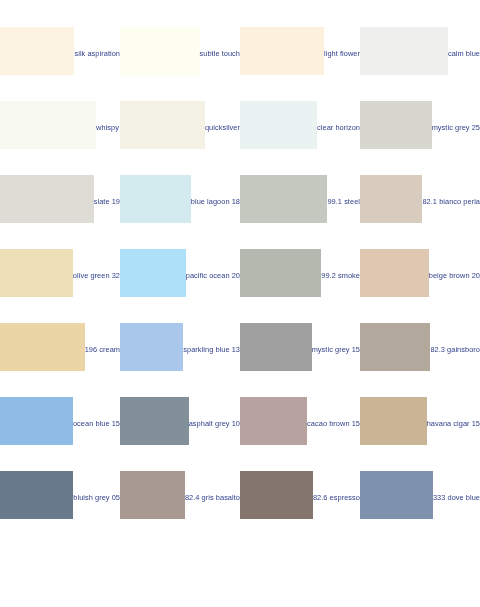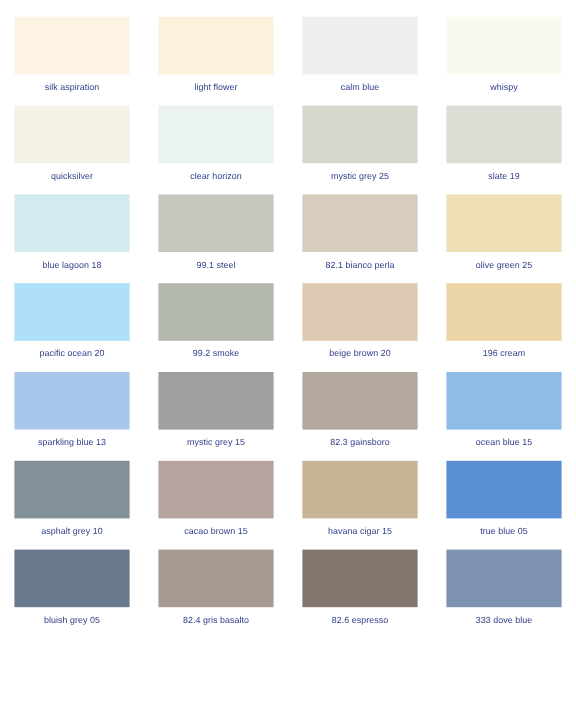--- a/index.html
+++ b/index.html
@@ -23,21 +23,21 @@
     display: grid;
     grid-template-columns: repeat(4, 120px);
     grid-template-rows: repeat(8, 74px);
     justify-content: center;
     align-content: start;
   }
   .swatch-cell {
     width: 120px;
     height: 74px;
     display: flex;
-    flex-direction: column;
+    flex-direction: row;
     align-items: center;
   }
   .swatch-chip {
     width: 96px;
     height: 48px;
     display: block;
   }
   .swatch-label {
     margin-top: 6px;
     font-size: 7.4px;
@@ -49,20 +49,24 @@
     user-select: none;
   }
 </style>
 </head>
 <body style="background-color: rgb(255, 255, 255);">
 
 <main id="palette-grid">
     <div class="swatch-cell">
       <div class="swatch-chip" style="background-color: rgb(253, 243, 226);"></div>
       <div class="swatch-label">silk aspiration</div>
+    </div>
+    <div class="swatch-cell">
+      <div class="swatch-chip" style="background-color: rgb(253, 253, 242);"></div>
+      <div class="swatch-label">subtle touch</div>
     </div>
     <div class="swatch-cell">
       <div class="swatch-chip" style="background-color: rgb(253, 240, 220);"></div>
       <div class="swatch-label">light flower</div>
     </div>
     <div class="swatch-cell">
       <div class="swatch-chip" style="background-color: rgb(239, 239, 237);"></div>
       <div class="swatch-label">calm blue</div>
     </div>
     <div class="swatch-cell">
@@ -92,21 +96,21 @@
     <div class="swatch-cell">
       <div class="swatch-chip" style="background-color: rgb(197, 200, 191);"></div>
       <div class="swatch-label">99.1 steel</div>
     </div>
     <div class="swatch-cell">
       <div class="swatch-chip" style="background-color: rgb(216, 204, 190);"></div>
       <div class="swatch-label">82.1 bianco perla</div>
     </div>
     <div class="swatch-cell">
       <div class="swatch-chip" style="background-color: rgb(238, 223, 182);"></div>
-      <div class="swatch-label">olive green 25</div>
+      <div class="swatch-label">olive green 32</div>
     </div>
     <div class="swatch-cell">
       <div class="swatch-chip" style="background-color: rgb(174, 224, 249);"></div>
       <div class="swatch-label">pacific ocean 20</div>
     </div>
     <div class="swatch-cell">
       <div class="swatch-chip" style="background-color: rgb(179, 185, 175);"></div>
       <div class="swatch-label">99.2 smoke</div>
     </div>
     <div class="swatch-cell">
@@ -139,24 +143,20 @@
     </div>
     <div class="swatch-cell">
       <div class="swatch-chip" style="background-color: rgb(182, 163, 160);"></div>
       <div class="swatch-label">cacao brown 15</div>
     </div>
     <div class="swatch-cell">
       <div class="swatch-chip" style="background-color: rgb(201, 180, 150);"></div>
       <div class="swatch-label">havana cigar 15</div>
     </div>
     <div class="swatch-cell">
-      <div class="swatch-chip" style="background-color: rgb(91, 143, 212);"></div>
-      <div class="swatch-label">true blue 05</div>
-    </div>
-    <div class="swatch-cell">
       <div class="swatch-chip" style="background-color: rgb(104, 122, 140);"></div>
       <div class="swatch-label">bluish grey 05</div>
     </div>
     <div class="swatch-cell">
       <div class="swatch-chip" style="background-color: rgb(168, 154, 146);"></div>
       <div class="swatch-label">82.4 gris basalto</div>
     </div>
     <div class="swatch-cell">
       <div class="swatch-chip" style="background-color: rgb(132, 117, 110);"></div>
       <div class="swatch-label">82.6 espresso</div>

